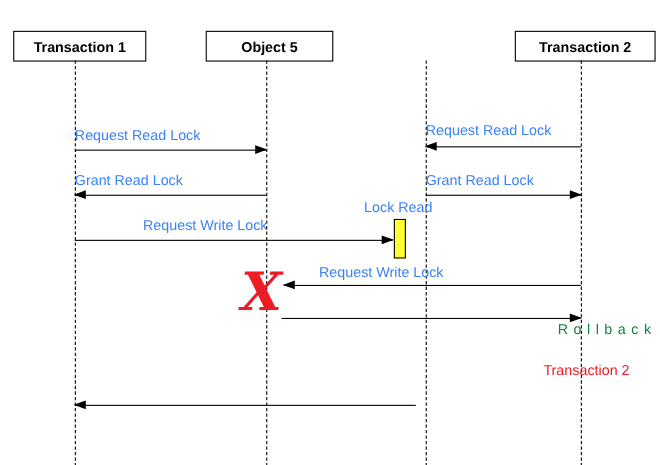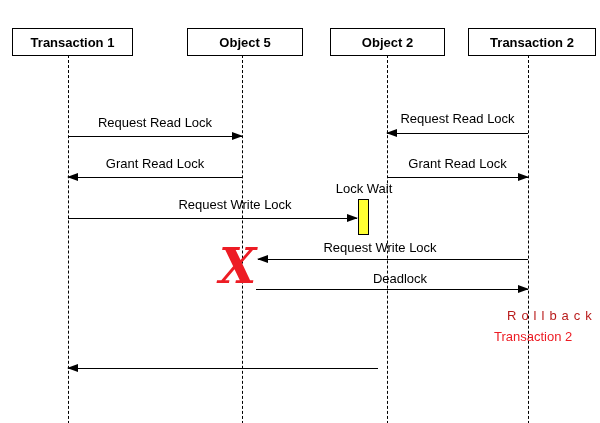--- a/index.html
+++ b/index.html
@@ -16,52 +16,49 @@
     position:absolute;top:39px;bottom:0;width:0;
     border-left:1px dashed #000;
   }
   .msg{
     position:absolute;height:0;border-top:1px solid #000;
   }
   .head{position:absolute;width:0;height:0;top:-5px;}
   .head.r{right:-1px;border-left:11px solid #000;border-top:4.5px solid transparent;border-bottom:4.5px solid transparent;}
   .head.l{left:-1px;border-right:11px solid #000;border-top:4.5px solid transparent;border-bottom:4.5px solid transparent;}
   .mlabel{
-    position:absolute;text-align:center;font-size:13px;color:#000000;white-space:nowrap;
+    position:absolute;font-size:13px;color:#3b82f6;white-space:nowrap;
   }
   .lockwait-bar{
     position:absolute;left:358px;top:183px;width:9px;height:34px;
     background:#ffff33;border:1px solid #000;
   }
   .deadlock-x{
     position:absolute;left:219px;top:226px;
     font-family:"DejaVu Serif",serif;font-style:italic;font-weight:bold;
     font-size:48px;line-height:48px;color:#ed1c24;
   }
   .rollback1{
-    position:absolute;left:507px;top:292px;font-size:13px;color:#b91c1c;
+    position:absolute;left:507px;top:276px;font-size:13px;color:#15803d;
     letter-spacing:5px;white-space:nowrap;
   }
   .rollback2{
     position:absolute;left:494px;top:313px;font-size:13px;color:#ed1c24;white-space:nowrap;
   }
 </style>
 </head>
 <body>
 
 <div id="canvas">
 
   <div class="actor" style="left:12px;width:119px">
     <span>Transaction 1</span>
   </div>
   <div class="actor" style="left:187px;width:114px">
     <span>Object 5</span>
-  </div>
-  <div class="actor" style="left:330px;width:113px">
-    <span>Object 2</span>
   </div>
   <div class="actor" style="left:468px;width:126px">
     <span>Transaction 2</span>
   </div>
 
   <div class="lifeline" style="left:68px"></div>
   <div class="lifeline" style="left:242px"></div>
   <div class="lifeline" style="left:387px"></div>
   <div class="lifeline" style="left:528px"></div>
 
@@ -83,31 +80,30 @@
   <span class="mlabel" style="left:387px;top:140px;width:141px">Grant Read Lock</span>
   <div class="msg" style="left:387px;top:161px;width:141px">
     <i class="head r"></i>
   </div>
 
   <span class="mlabel" style="left:130px;top:181px;width:210px">Request Write Lock</span>
   <div class="msg" style="left:68px;top:202px;width:289px">
     <i class="head r"></i>
   </div>
 
-  <span class="mlabel" style="left:331px;top:165px;width:66px">Lock Wait</span>
+  <span class="mlabel" style="left:331px;top:165px;width:66px">Lock Read</span>
   <div class="lockwait-bar"></div>
 
   <span class="mlabel" style="left:290px;top:224px;width:180px">Request Write Lock</span>
   <div class="msg" style="left:258px;top:243px;width:270px">
     <i class="head l"></i>
   </div>
 
   <span class="deadlock-x">X</span>
 
-  <span class="mlabel" style="left:330px;top:255px;width:140px">Deadlock</span>
   <div class="msg" style="left:256px;top:273px;width:272px">
     <i class="head r"></i>
   </div>
 
   <span class="rollback1">Rollback</span>
   <span class="rollback2">Transaction 2</span>
 
   <div class="msg" style="left:68px;top:352px;width:310px">
     <i class="head l"></i>
   </div>

